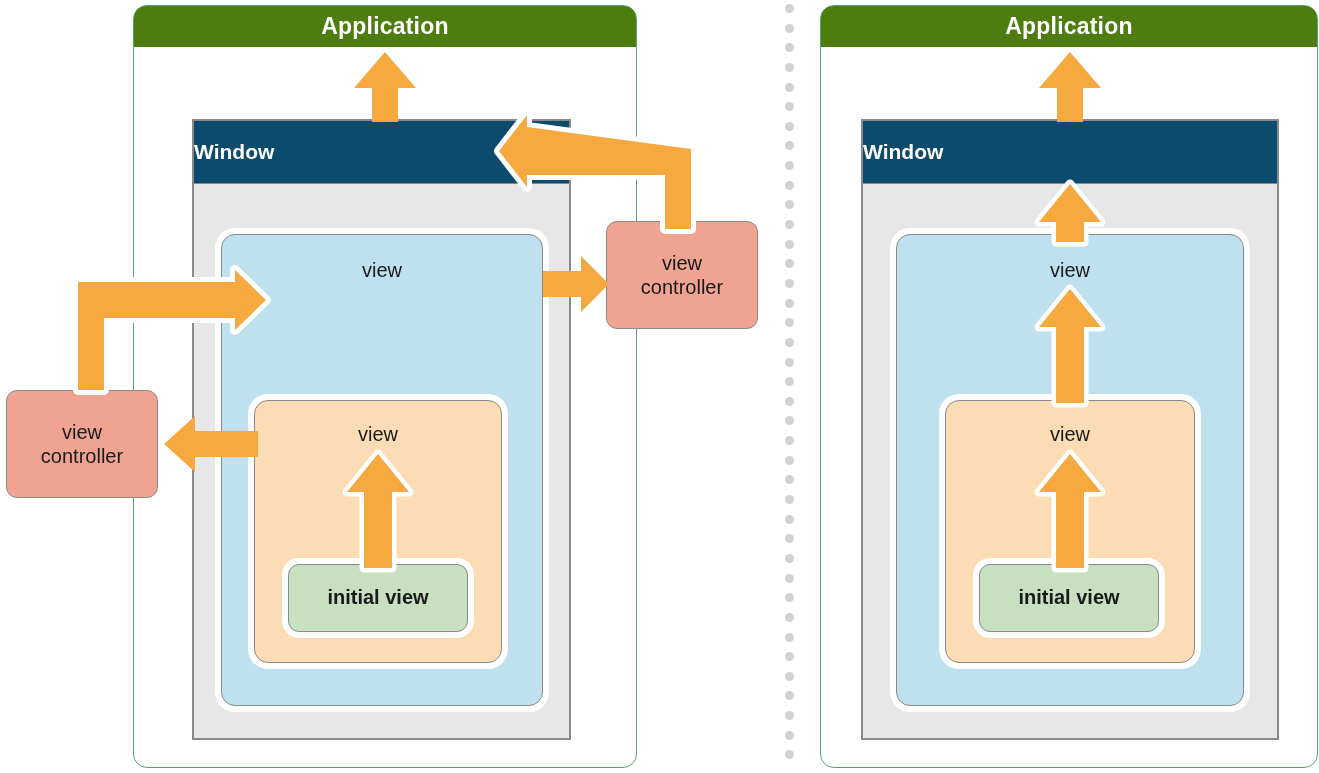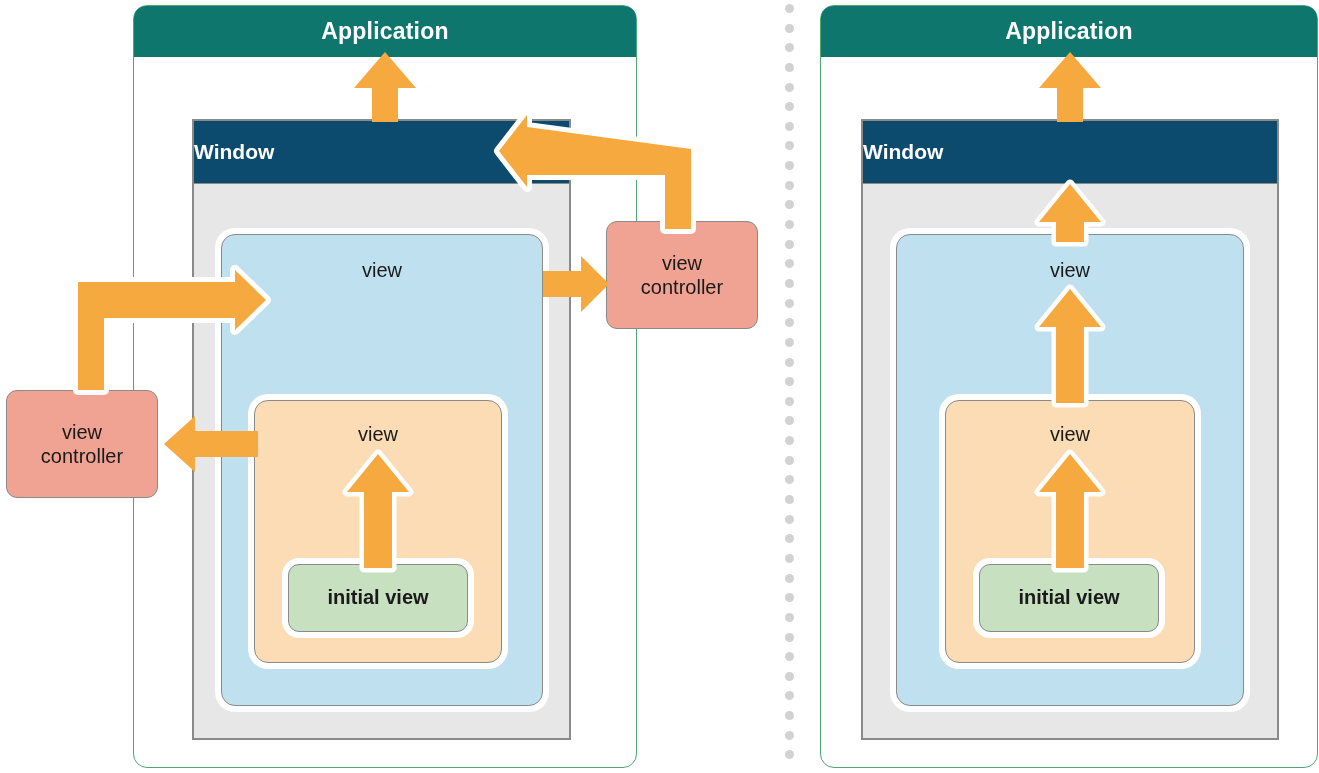--- a/index.html
+++ b/index.html
@@ -2,21 +2,21 @@
 <html><head>
 <meta charset="utf-8">
 <style>
   html,body{margin:0;padding:0;background:#ffffff;}
   body{width:1319px;height:773px;font-family:"Liberation Sans",sans-serif;overflow:hidden;}
   #stage{position:relative;width:1319px;height:773px;}
 
   
   .app-container{position:absolute;border:1.6px solid #4fa773;border-radius:14px;
                  background:#ffffff;box-sizing:border-box;}
-  .app-header{position:absolute;left:0;top:0;right:0;height:51px;background:#0f766e;
+  .app-header{position:absolute;left:0;top:0;right:0;height:41px;background:#4d7c0f;
               border-top-left-radius:12px;border-top-right-radius:12px;
               display:flex;align-items:center;justify-content:center;}
   .app-header-label{color:#ffffff;font-size:23px;font-weight:bold;letter-spacing:.2px;}
 
   
   .window-box{position:absolute;box-sizing:border-box;border:2px solid #8a8a8a;
               background:#e7e7e7;}
   .window-titlebar{position:absolute;left:0;top:0;right:0;height:62px;
                    background:#0c4a6e;border-bottom:1.5px solid #8a8a8a;
                    display:flex;align-items:center;justify-content:flex-start;}

